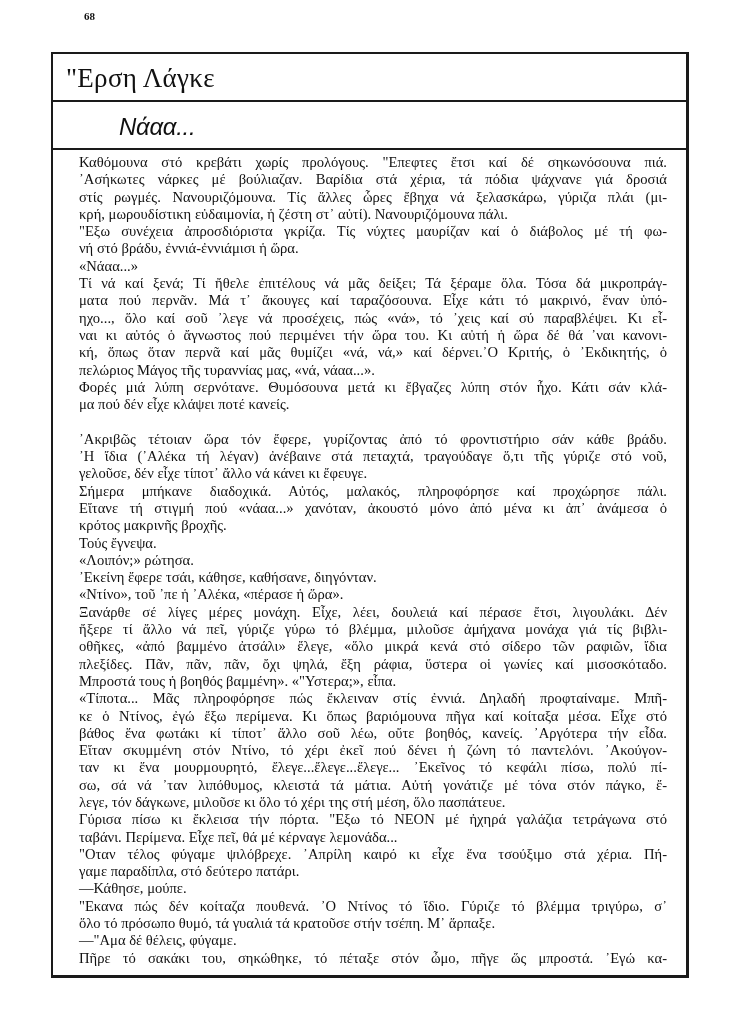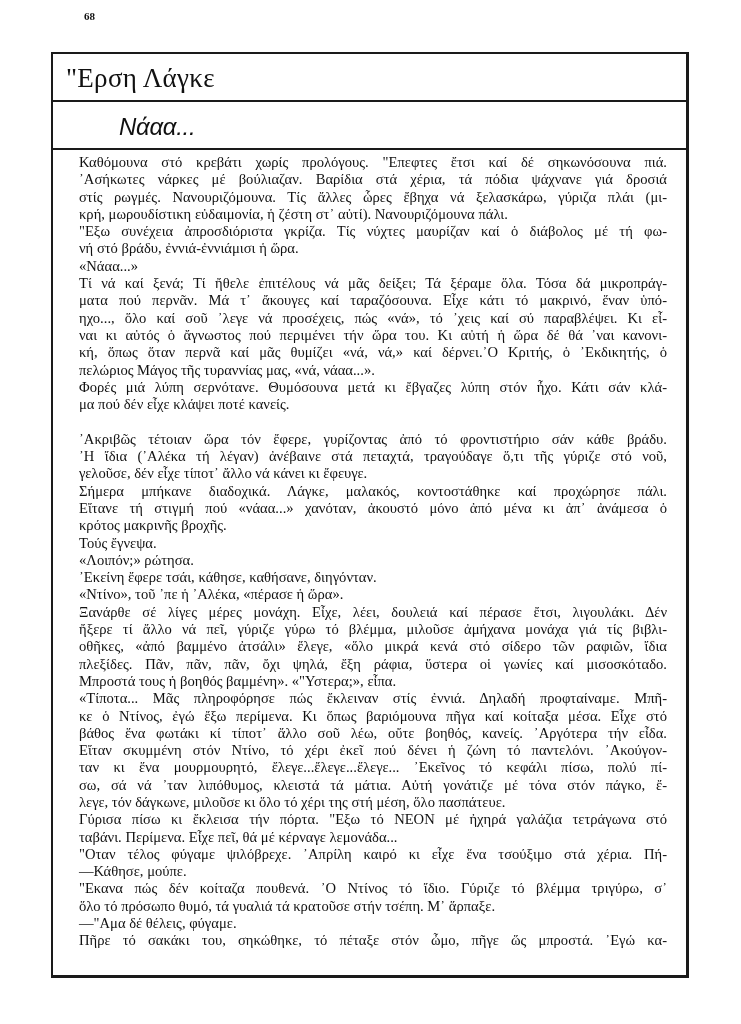--- a/index.html
+++ b/index.html
@@ -121,21 +121,21 @@
         <span class="line">κή, ὅπως ὅταν περνᾶ καί μᾶς θυμίζει «νά, νά,» καί δέρνει.᾽Ο Κριτής, ὁ ᾽Εκδικητής, ὁ</span>
         <span class="line last">πελώριος Μάγος τῆς τυραννίας μας, «νά, νάαα...».</span>
         <span class="line">Φορές μιά λύπη σερνότανε. Θυμόσουνα μετά κι ἔβγαζες λύπη στόν ἦχο. Κάτι σάν κλά-</span>
         <span class="line last">μα πού δέν εἶχε κλάψει ποτέ κανείς.</span>
       </div>
     <div class="blank"></div>
     <div id="para2">
         <span class="line">᾽Ακριβῶς τέτοιαν ὥρα τόν ἔφερε, γυρίζοντας ἀπό τό φροντιστήριο σάν κάθε βράδυ.</span>
         <span class="line">᾽Η ἴδια (᾽Αλέκα τή λέγαν) ἀνέβαινε στά πεταχτά, τραγούδαγε ὅ,τι τῆς γύριζε στό νοῦ,</span>
         <span class="line last">γελοῦσε, δέν εἶχε τίποτ᾽ ἄλλο νά κάνει κι ἔφευγε.</span>
-        <span class="line">Σήμερα μπήκανε διαδοχικά. Λάγκε, μαλακός, κοντοστάθηκε καί προχώρησε πάλι.</span>
+        <span class="line">Σήμερα μπήκανε διαδοχικά. Αὐτός, μαλακός, πληροφόρησε καί προχώρησε πάλι.</span>
         <span class="line">Εἴτανε τή στιγμή πού «νάαα...» χανόταν, ἀκουστό μόνο ἀπό μένα κι ἀπ᾽ ἀνάμεσα ὁ</span>
         <span class="line last">κρότος μακρινῆς βροχῆς.</span>
         <span class="line last">Τούς ἔγνεψα.</span>
         <span class="line last">«Λοιπόν;» ρώτησα.</span>
         <span class="line last">᾽Εκείνη ἔφερε τσάι, κάθησε, καθήσανε, διηγόνταν.</span>
         <span class="line last">«Ντίνο», τοῦ ᾽πε ἡ ᾽Αλέκα, «πέρασε ἡ ὥρα».</span>
         <span class="line">Ξανάρθε σέ λίγες μέρες μονάχη. Εἶχε, λέει, δουλειά καί πέρασε ἔτσι, λιγουλάκι. Δέν</span>
         <span class="line">ἤξερε τί ἄλλο νά πεῖ, γύριζε γύρω τό βλέμμα, μιλοῦσε ἀμήχανα μονάχα γιά τίς βιβλι-</span>
         <span class="line">οθῆκες, «ἀπό βαμμένο ἀτσάλι» ἔλεγε, «ὅλο μικρά κενά στό σίδερο τῶν ραφιῶν, ἴδια</span>
         <span class="line">πλεξίδες. Πᾶν, πᾶν, πᾶν, ὄχι ψηλά, ἔξη ράφια, ὕστερα οἱ γωνίες καί μισοσκόταδο.</span>
@@ -143,20 +143,21 @@
         <span class="line">«Τίποτα... Μᾶς πληροφόρησε πώς ἔκλειναν στίς ἐννιά. Δηλαδή προφταίναμε. Μπῆ-</span>
         <span class="line">κε ὁ Ντίνος, ἐγώ ἔξω περίμενα. Κι ὅπως βαριόμουνα πῆγα καί κοίταξα μέσα. Εἶχε στό</span>
         <span class="line">βάθος ἕνα φωτάκι κί τίποτ᾽ ἄλλο σοῦ λέω, οὔτε βοηθός, κανείς. ᾽Αργότερα τήν εἶδα.</span>
         <span class="line">Εἴταν σκυμμένη στόν Ντίνο, τό χέρι ἐκεῖ πού δένει ἡ ζώνη τό παντελόνι. ᾽Ακούγον-</span>
         <span class="line">ταν κι ἕνα μουρμουρητό, ἔλεγε...ἔλεγε...ἔλεγε... ᾽Εκεῖνος τό κεφάλι πίσω, πολύ πί-</span>
         <span class="line">σω, σά νά ᾽ταν λιπόθυμος, κλειστά τά μάτια. Αὐτή γονάτιζε μέ τόνα στόν πάγκο, ἔ-</span>
         <span class="line last">λεγε, τόν δάγκωνε, μιλοῦσε κι ὅλο τό χέρι της στή μέση, ὅλο πασπάτευε.</span>
         <span class="line">Γύρισα πίσω κι ἔκλεισα τήν πόρτα. "Εξω τό ΝΕΟΝ μέ ἠχηρά γαλάζια τετράγωνα στό</span>
         <span class="line last">ταβάνι. Περίμενα. Εἶχε πεῖ, θά μέ κέρναγε λεμονάδα...</span>
         <span class="line">"Οταν τέλος φύγαμε ψιλόβρεχε. ᾽Απρίλη καιρό κι εἶχε ἕνα τσούξιμο στά χέρια. Πή-</span>
+        <span class="line last">γαμε παραδίπλα, στό δεύτερο πατάρι.</span>
         <span class="line last">—Κάθησε, μούπε.</span>
         <span class="line">"Εκανα πώς δέν κοίταζα πουθενά. ᾽Ο Ντίνος τό ἴδιο. Γύριζε τό βλέμμα τριγύρω, σ᾽</span>
         <span class="line last">ὅλο τό πρόσωπο θυμό, τά γυαλιά τά κρατοῦσε στήν τσέπη. Μ᾽ ἅρπαξε.</span>
         <span class="line last">—"Αμα δέ θέλεις, φύγαμε.</span>
         <span class="line">Πῆρε τό σακάκι  του, σηκώθηκε, τό πέταξε στόν ὦμο, πῆγε ὥς μπροστά. ᾽Εγώ κα-</span>
       </div>
   </div>
 </div>
 
 </body></html>

